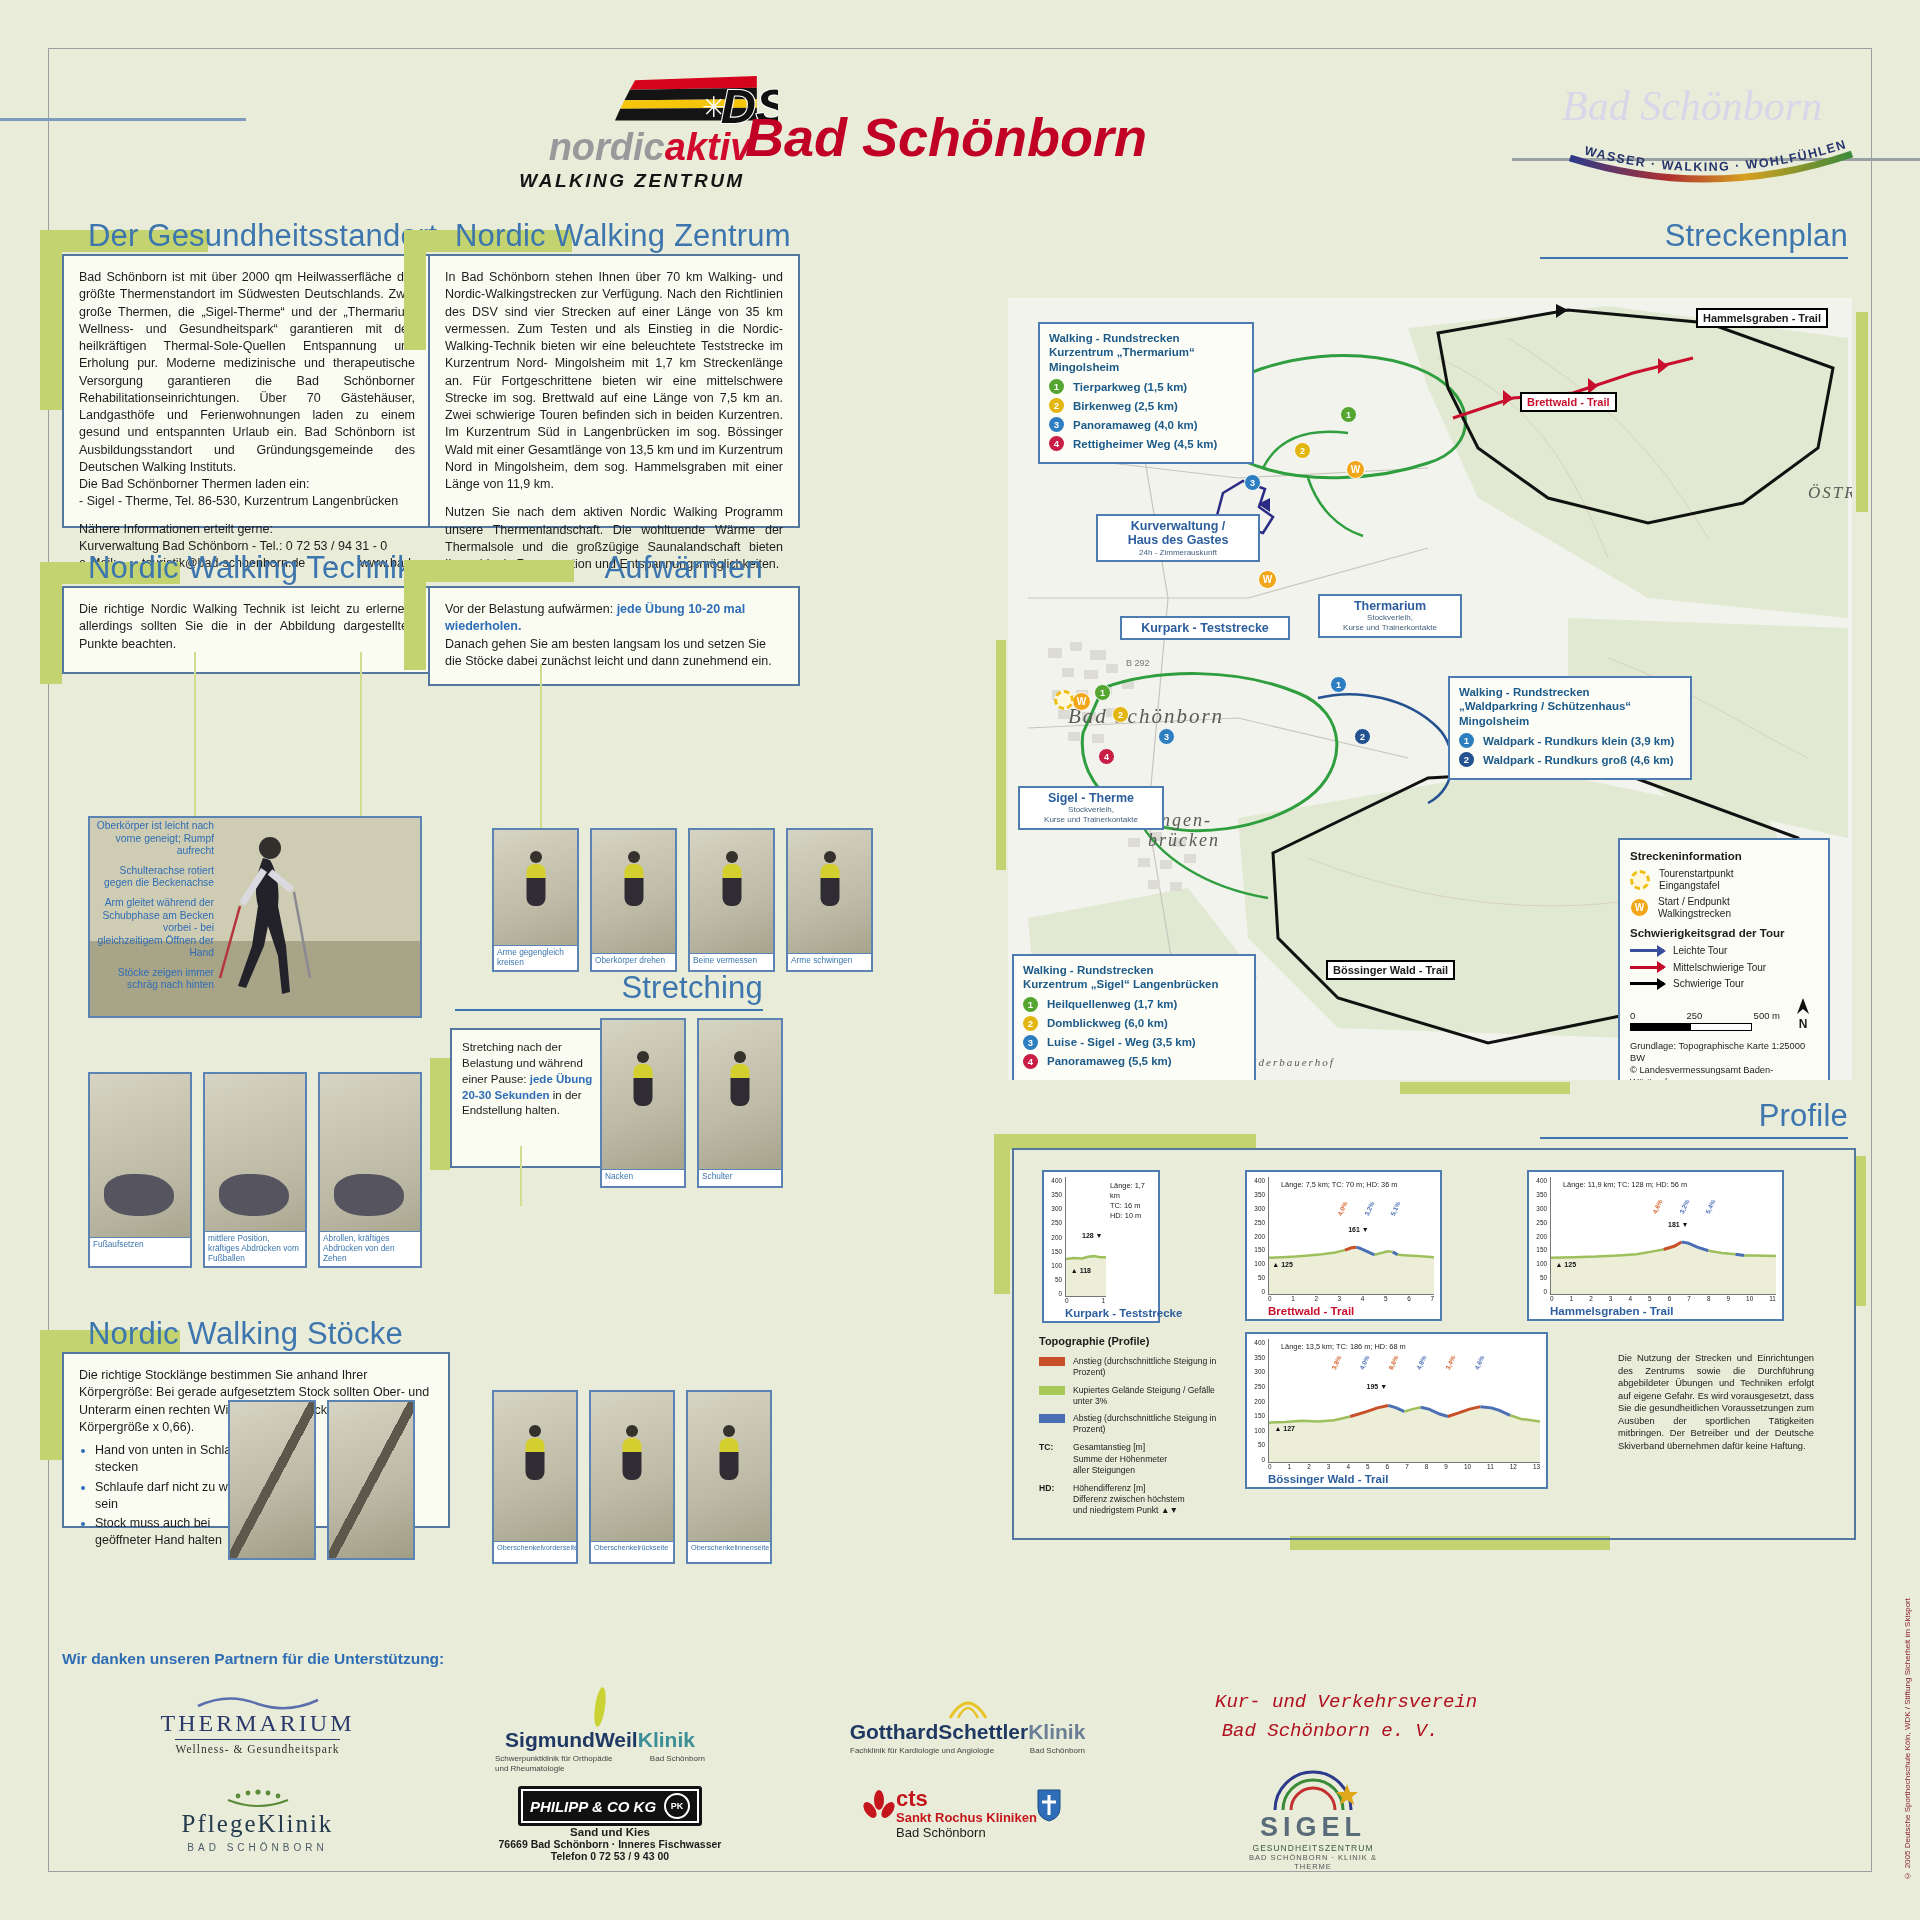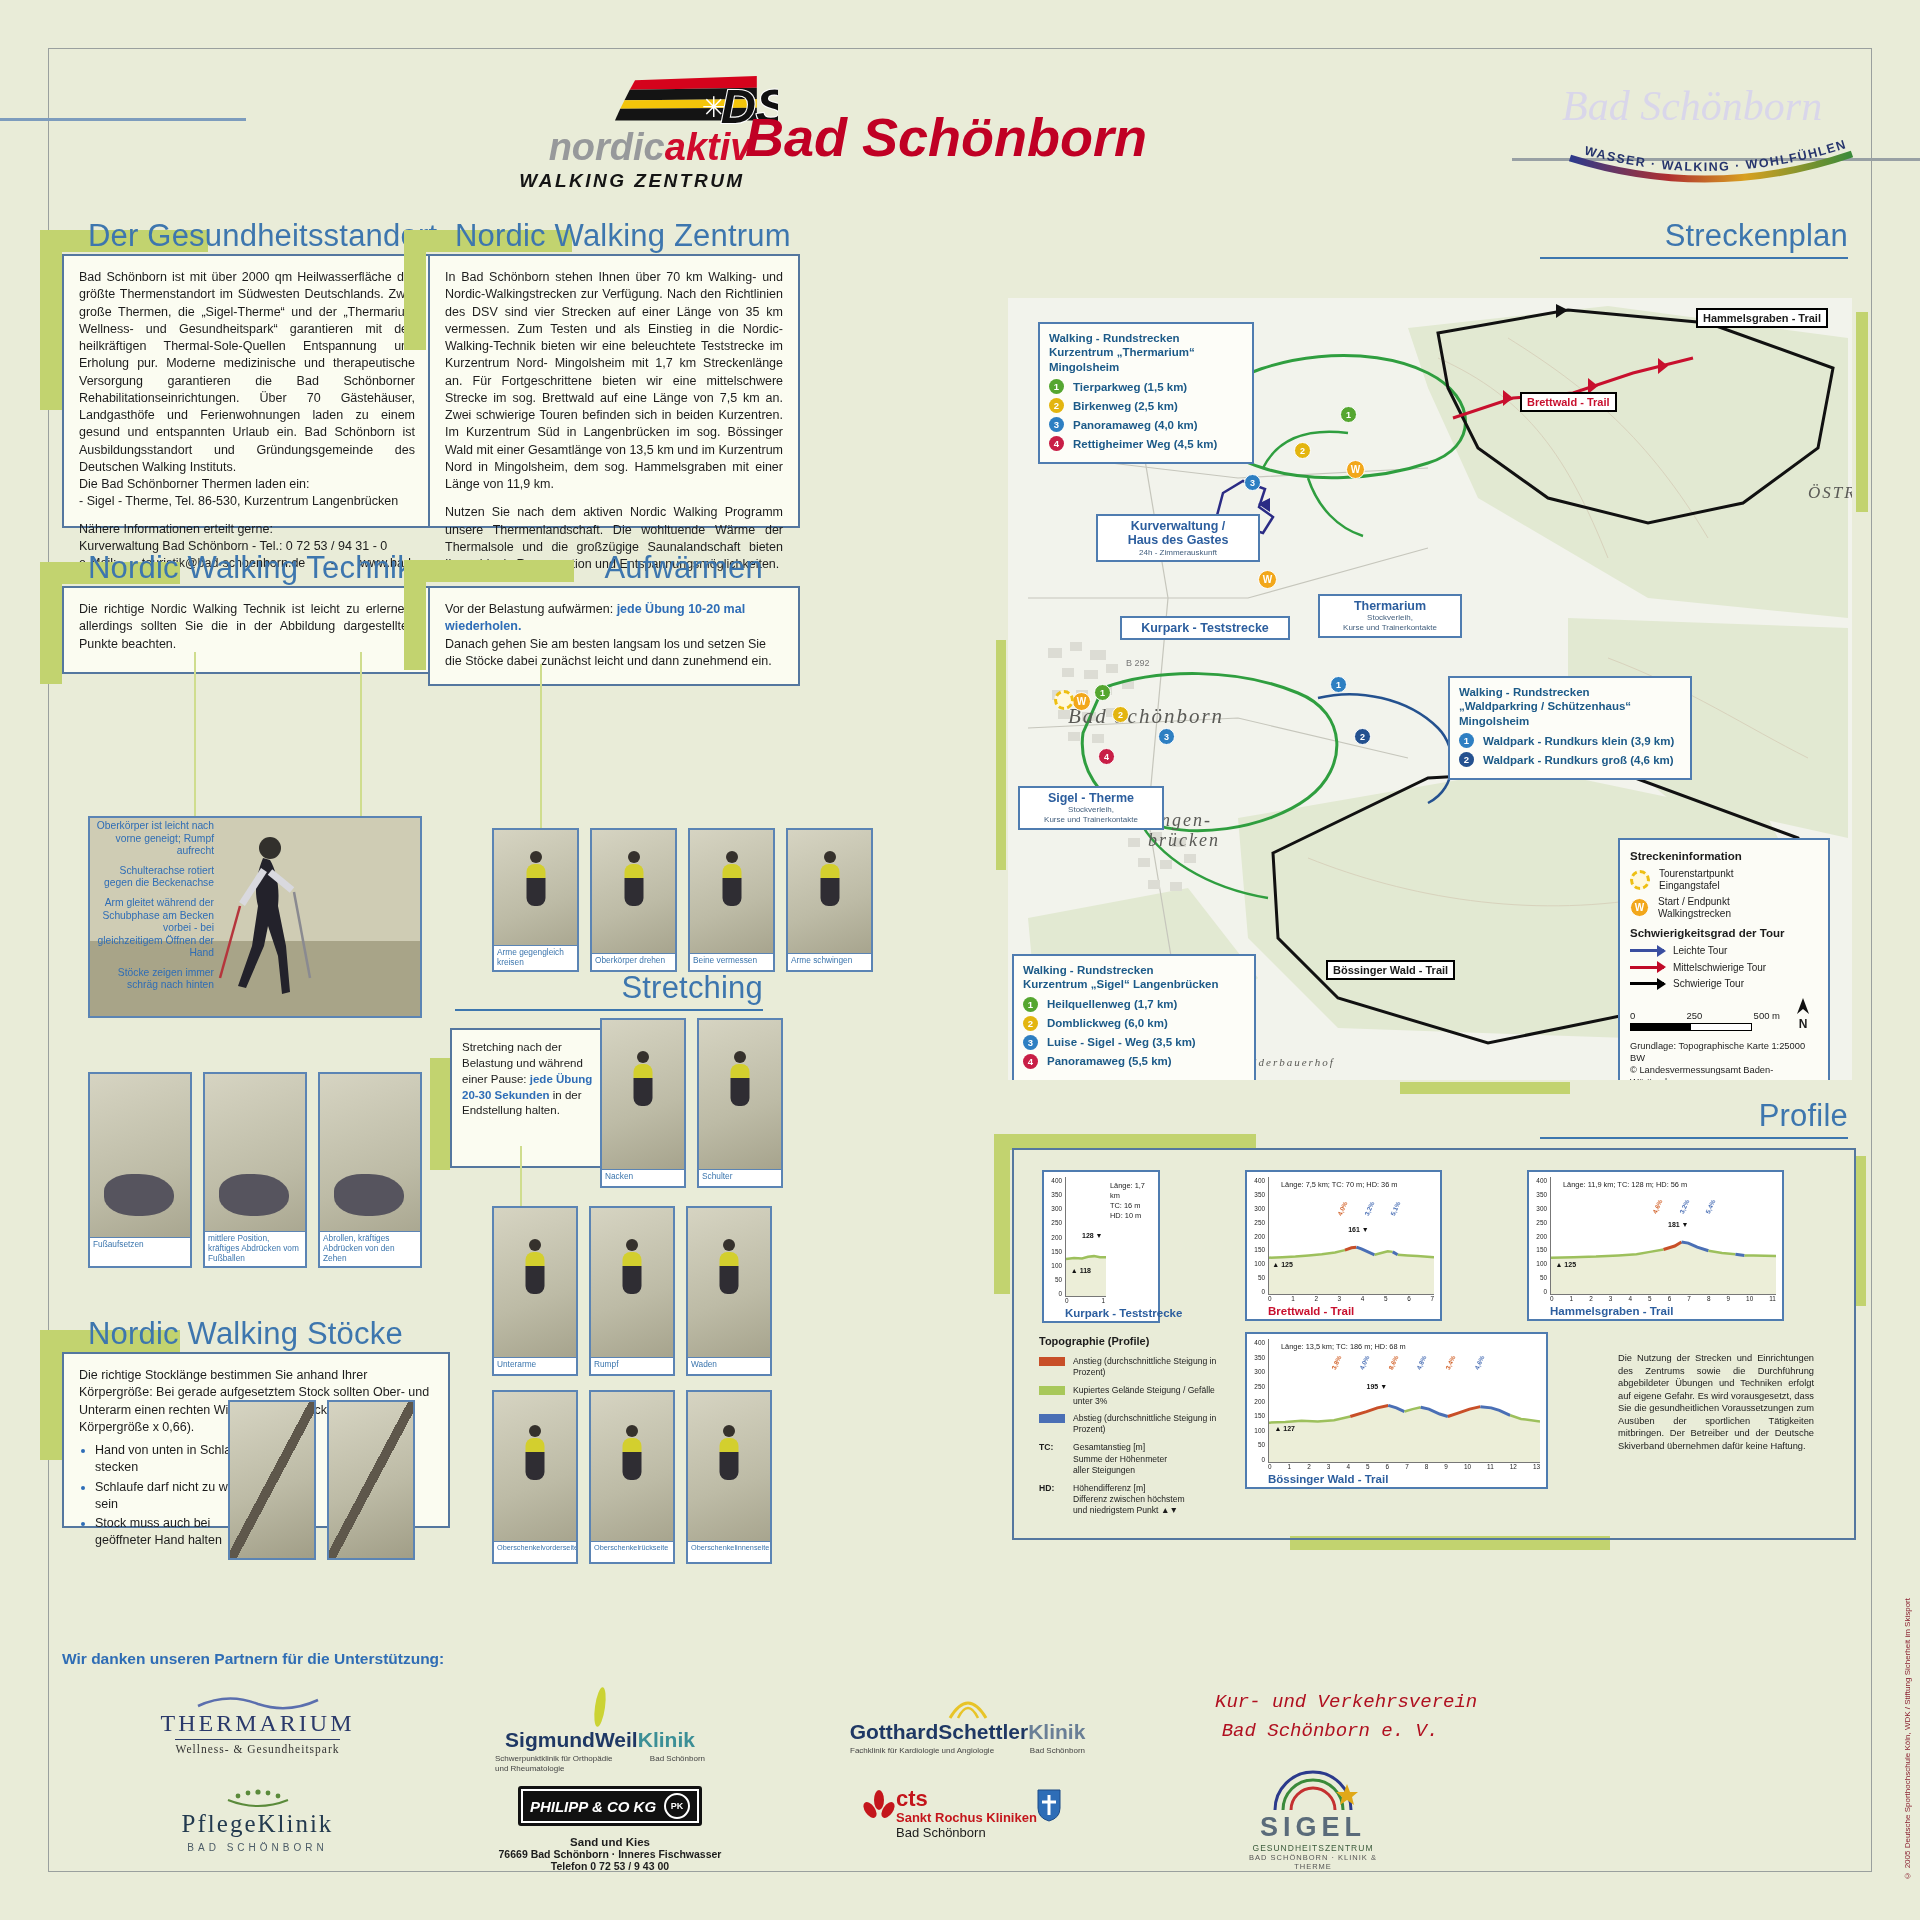--- a/index.html
+++ b/index.html
@@ -461,35 +461,20 @@
   <div class="photo" style="width:82px;height:166px">
         <span class="fig"></span>
         <div class="cap">Nacken</div>
       </div>
       <div class="photo" style="width:82px;height:166px">
         <span class="fig"></span>
         <div class="cap">Schulter</div>
       </div>
     </div>
   <div class="conn" style="left:520px;top:1146px;width:2px;height:60px"></div>
-  <div class="prow" style="left:492px;top:1206px;height:166px">
-
-  <div class="photo" style="width:82px;height:166px">
-        <span class="fig"></span>
-        <div class="cap">Unterarme</div>
-      </div>
-      <div class="photo" style="width:82px;height:166px">
-        <span class="fig"></span>
-        <div class="cap">Rumpf</div>
-      </div>
-      <div class="photo" style="width:82px;height:166px">
-        <span class="fig"></span>
-        <div class="cap">Waden</div>
-      </div>
-    </div>
   <div class="prow" style="left:492px;top:1390px;height:170px">
 
   <div class="photo" style="width:82px;height:170px">
         <span class="fig"></span>
         <div class="cap" style="font-size:7.3px;min-height:16px">Oberschenkelvorderseite</div>
       </div>
       <div class="photo" style="width:82px;height:170px">
         <span class="fig"></span>
         <div class="cap" style="font-size:7.3px;min-height:16px">Oberschenkelrückseite</div>
       </div>
@@ -791,21 +776,21 @@
     </svg>
     <div class="pflege-name">PflegeKlinik</div>
     <div class="pflege-sub">BAD SCHÖNBORN</div>
   </div>
 
   <div class="partner" style="left:490px;top:1786px;width:240px">
     <div class="phil-box">
         <span>PHILIPP &amp; CO KG</span>
         <span class="pk">PK</span>
       </div>
-    <div style="font-weight:bold;font-size:11.5px;margin-top:10px">Sand und Kies</div>
+    <div style="font-weight:bold;font-size:11.5px;margin-top:0">Sand und Kies</div>
     <div style="font-size:10.5px;font-weight:bold">76669 Bad Schönborn · Inneres Fischwasser</div>
     <div style="font-size:10.5px;font-weight:bold">Telefon 0 72 53 / 9 43 00</div>
   </div>
 
   <div class="partner" style="left:862px;top:1788px;width:190px;flex-direction:row;align-items:flex-start;text-align:left">
     <svg width="34" height="40" viewBox="0 0 34 40">
       <ellipse cx="17" cy="12" rx="5" ry="10" fill="#c4161c"></ellipse>
       <ellipse cx="8" cy="22" rx="5" ry="9" fill="#c4161c" transform="rotate(-35 8 22)"></ellipse>
       <ellipse cx="26" cy="22" rx="5" ry="9" fill="#c4161c" transform="rotate(35 26 22)"></ellipse>
     </svg>

